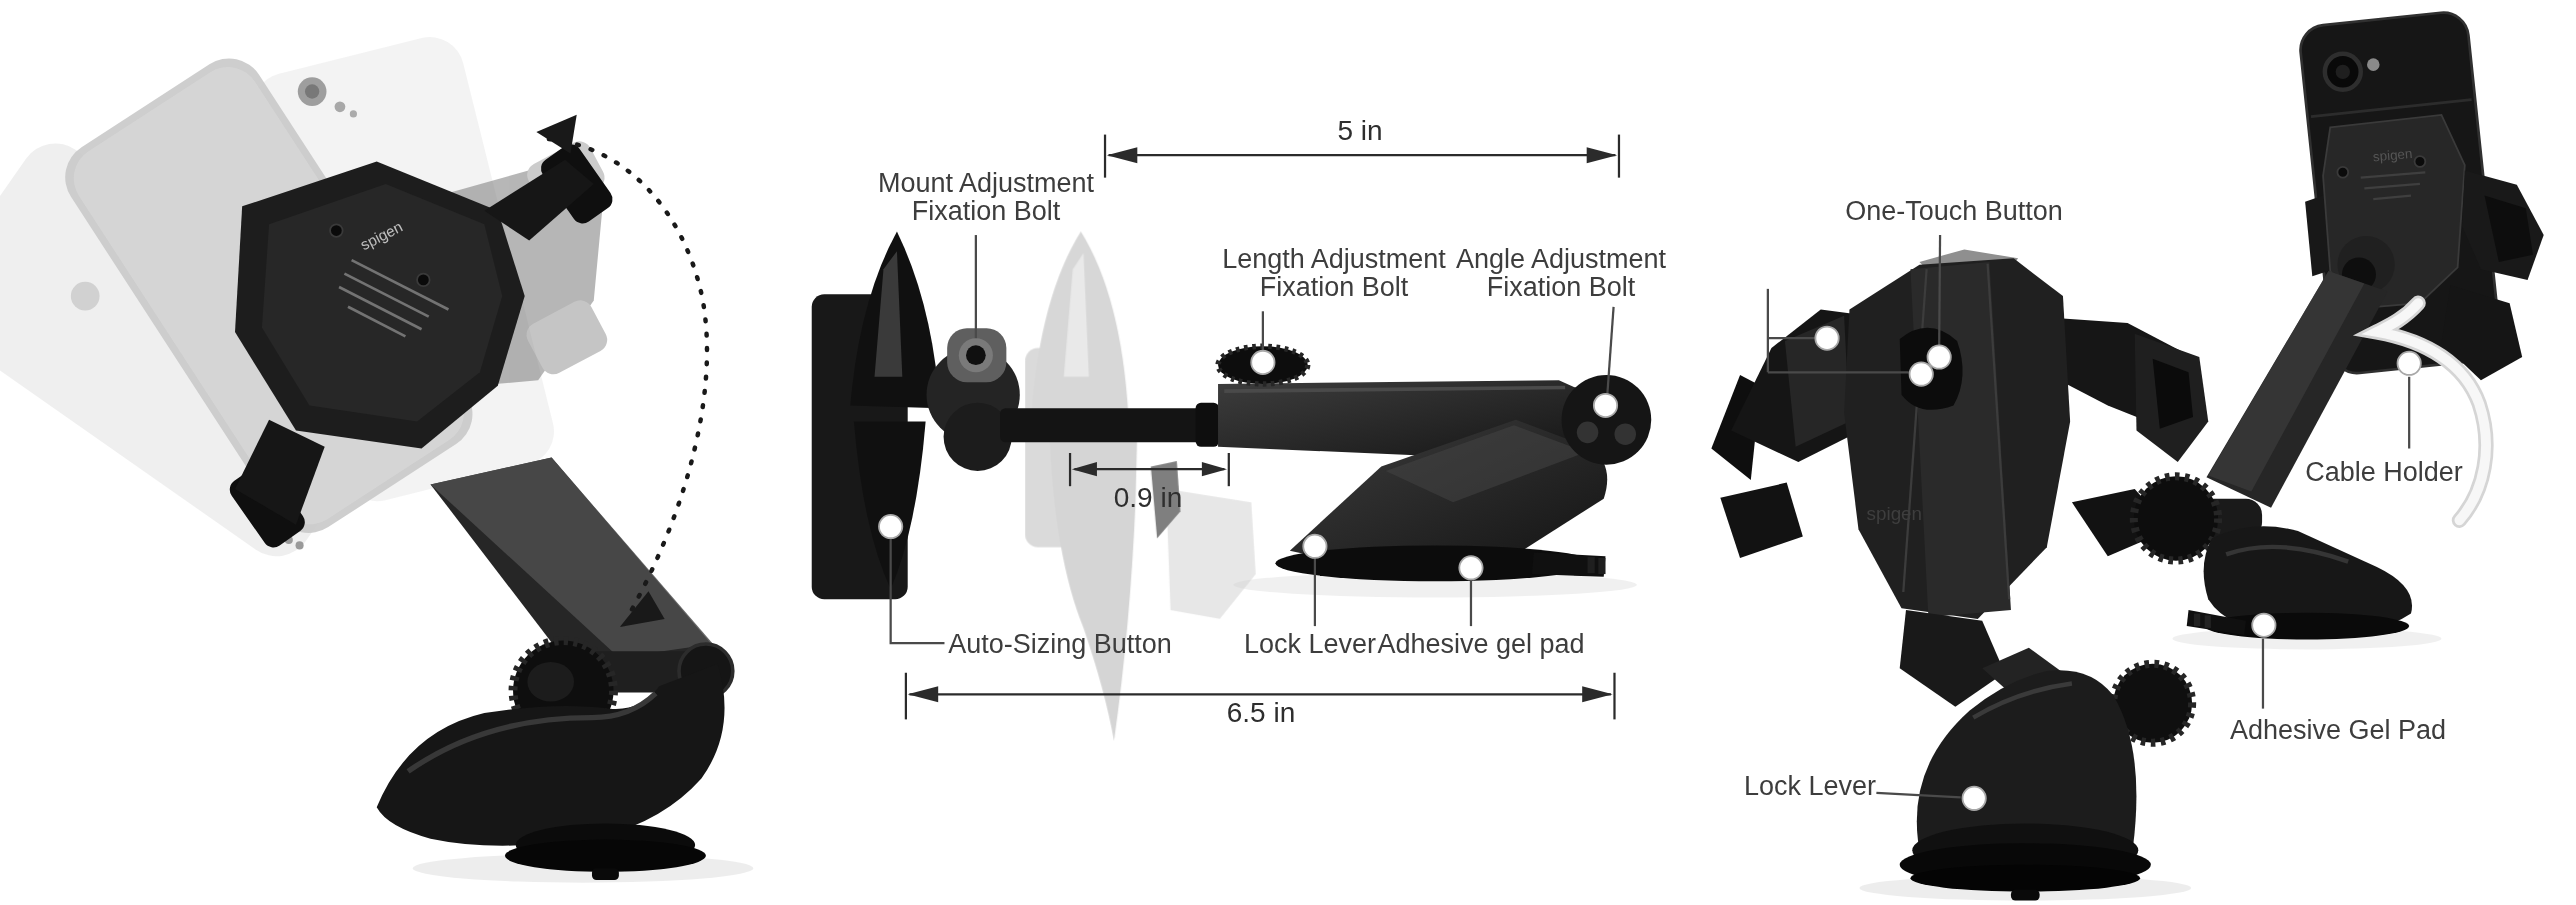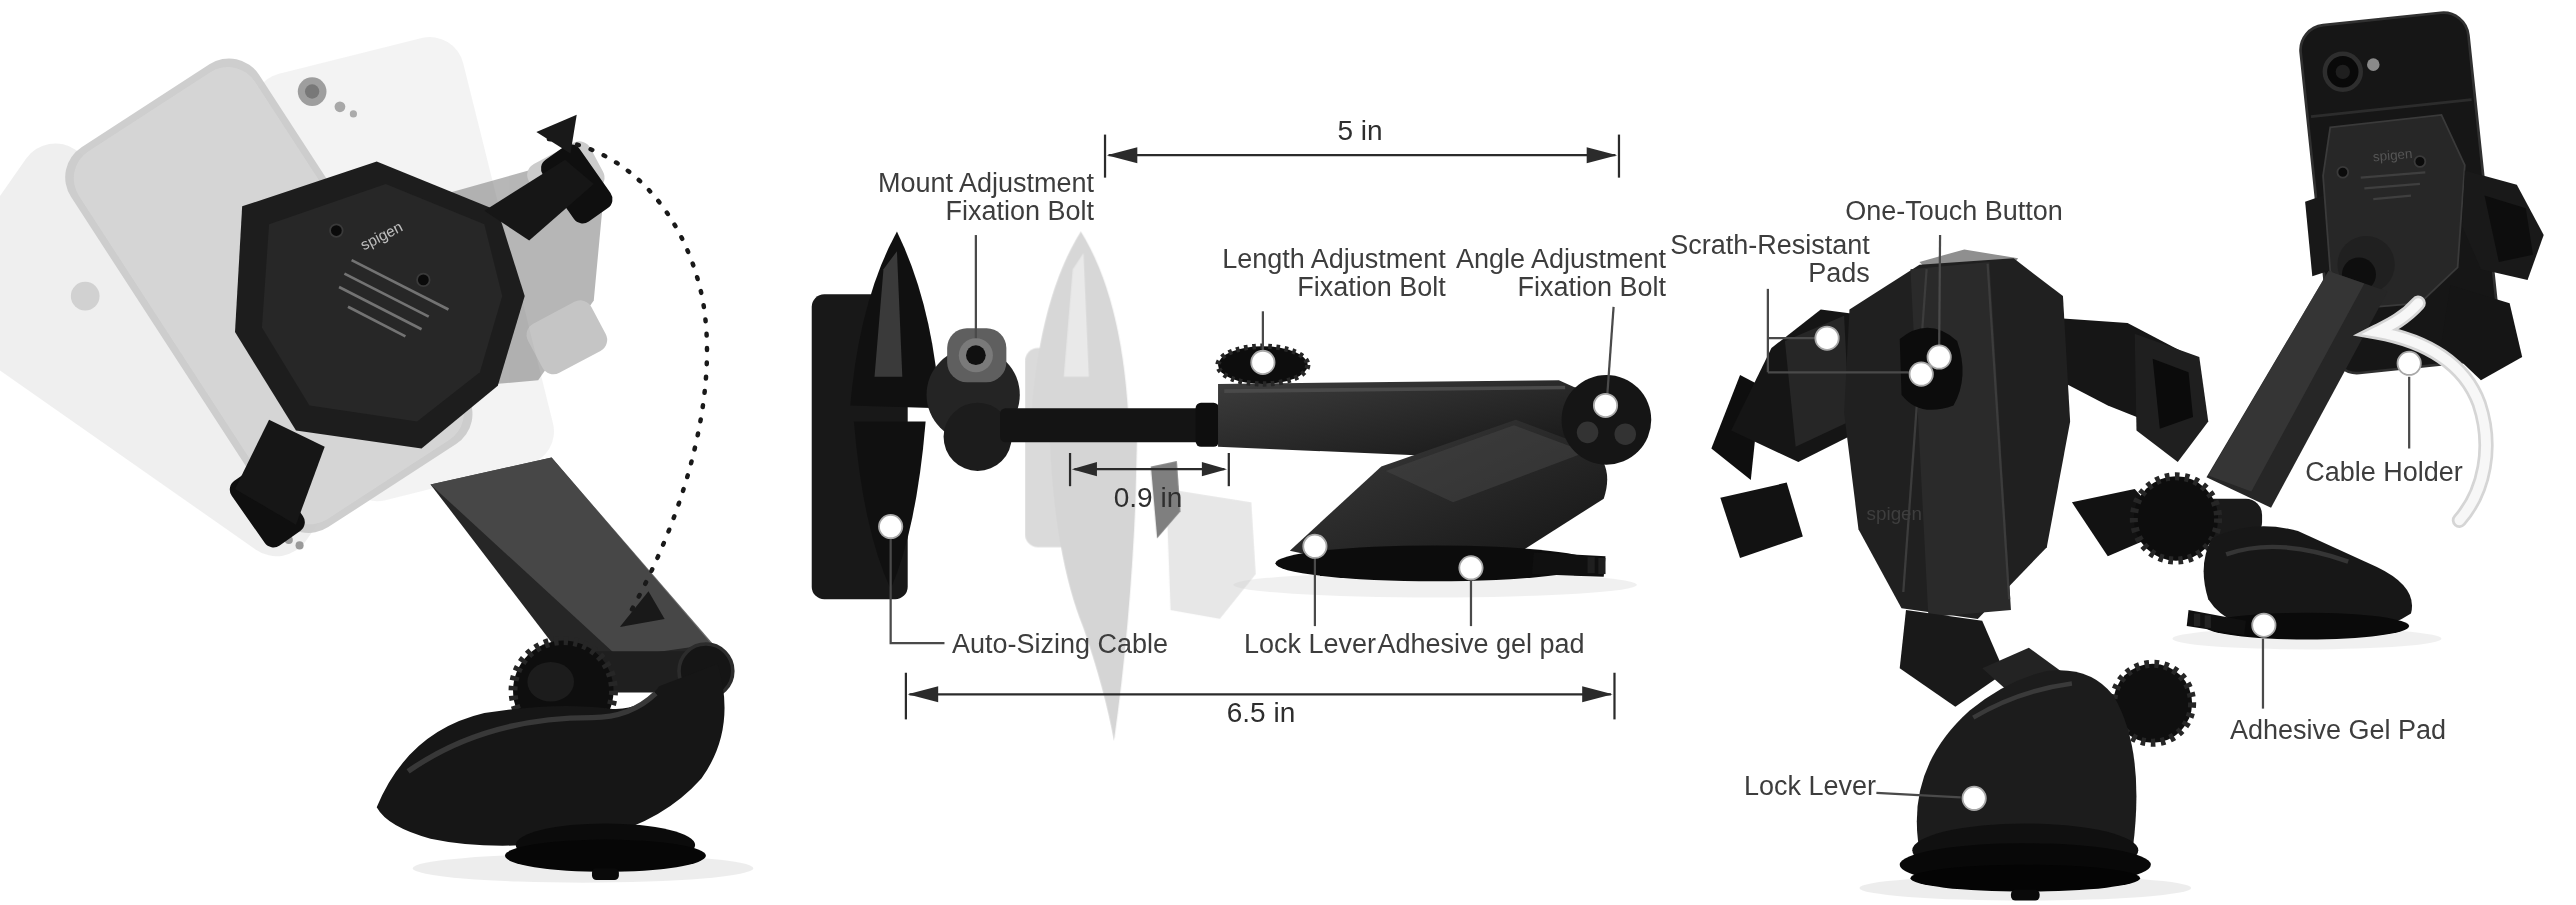--- a/index.html
+++ b/index.html
@@ -3,21 +3,21 @@
 <meta charset="utf-8">
 <style>
   html,body{margin:0;padding:0;background:#fff;}
   .stage{
     position:relative;width:2576px;height:906px;background:#ffffff;
     font-family:"Liberation Sans",sans-serif;overflow:hidden;
   }
   .stage svg{position:absolute;left:0;top:0;}
   .lbl{
     position:absolute;color:#3d3d3d;font-size:27px;line-height:28px;
-    text-align:right;transform:translateX(-50%);white-space:nowrap;
+    text-align:center;transform:translateX(-50%);white-space:nowrap;
   }
   .dim{color:#2e2e2e;font-size:28px;}
 </style>
 </head>
 <body>
 
 <div class="stage">
 
 <svg width="2576" height="906" viewBox="0 0 2872 1010">
   <defs>
@@ -270,28 +270,24 @@
   <div>Fixation Bolt</div>
 </div>
 <div class="lbl" style="left:1334px;top:245px">
   <div>Length Adjustment</div>
   <div>Fixation Bolt</div>
 </div>
 <div class="lbl" style="left:1561px;top:245px">
   <div>Angle Adjustment</div>
   <div>Fixation Bolt</div>
 </div>
-<div class="lbl" style="left:1060px;top:630px">Auto-Sizing Cable</div>
+<div class="lbl" style="left:1060px;top:630px">Auto-Sizing Button</div>
 <div class="lbl" style="left:1310px;top:630px">Lock Lever</div>
 <div class="lbl" style="left:1481px;top:630px">Adhesive gel pad</div>
 
-<div class="lbl" style="left:1770px;top:231px">
-  <div>Scrath-Resistant</div>
-  <div>Pads</div>
-</div>
 <div class="lbl" style="left:1954px;top:197px">One-Touch Button</div>
 <div class="lbl" style="left:1810px;top:772px">Lock Lever</div>
 
 <div class="lbl" style="left:2384px;top:458px">Cable Holder</div>
 <div class="lbl" style="left:2338px;top:716px">Adhesive Gel Pad</div>
 
 </div>
 
 
 </body></html>

